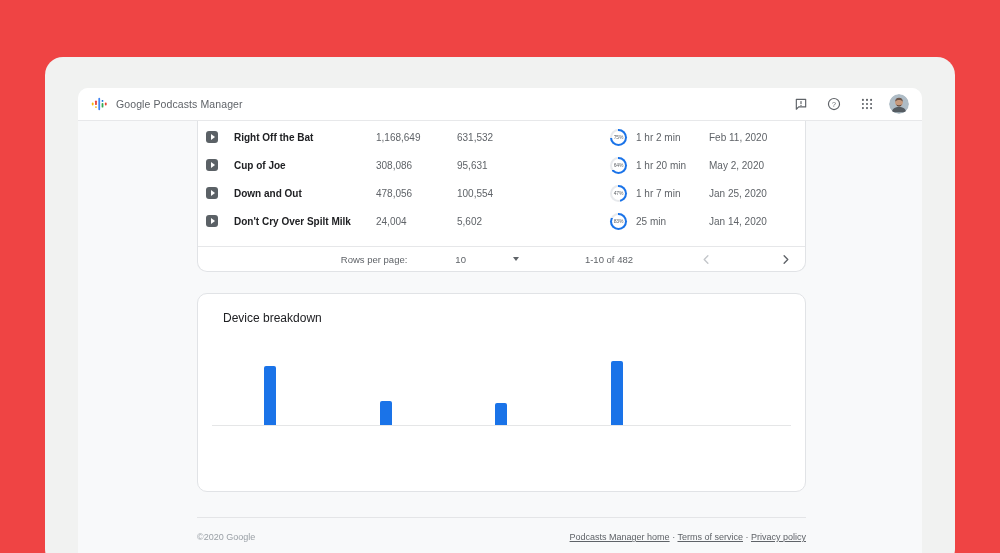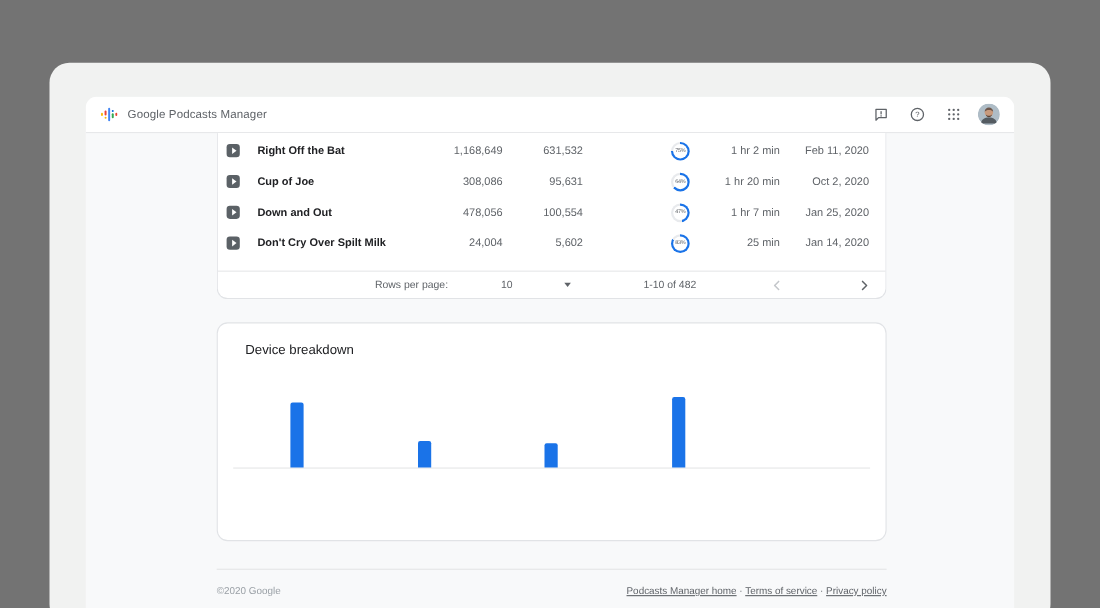--- a/index.html
+++ b/index.html
@@ -1,18 +1,18 @@
 <!DOCTYPE html>
 <html><head>
 <meta charset="utf-8">
 <style>
   * { margin:0; padding:0; box-sizing:border-box; }
   html,body { width:1000px; height:553px; background:#ffffff; overflow:hidden;
               font-family:"Liberation Sans", sans-serif; -webkit-font-smoothing:antialiased; }
-  .stage { position:relative; width:1000px; height:553px; background:#737373; overflow:hidden; }
+  .stage { position:relative; width:1000px; height:553px; background:#ef4444; overflow:hidden; }
 
   .device-frame { position:absolute; left:45px; top:57px; width:910px; height:510px;
                   background:#f1f2f1; border-radius:18px; }
 
   .app-window { position:absolute; left:78px; top:88px; width:844px; height:475px;
                 background:#f8f9fa; border-radius:10px 10px 0 0; overflow:hidden; }
 
   
   .app-header { height:33px; background:#fff; border-bottom:1px solid #e7e8ea;
                 display:flex; align-items:center; padding:0 13px; }
@@ -30,21 +30,21 @@
   .table-card { border-top:none; border-radius:0 0 10px 10px; }
   .rows { padding:2px 0 11px 0; }
   .ep-row { height:28px; display:grid;
             grid-template-columns:24px 1fr 81px 73px 106px 73px 81px;
             align-items:center; padding:0 15px 0 8px; font-size:10px; }
   .play-btn { width:12px; height:12px; background:#5b6166; border-radius:3px;
               display:flex; align-items:center; justify-content:center; cursor:pointer; }
   .play-tri { width:0; height:0; border-left:4px solid #fff;
               border-top:3px solid transparent; border-bottom:3px solid transparent; margin-left:1px; }
   .ep-title { color:#202124; font-weight:bold; padding-left:4px; white-space:nowrap; overflow:hidden; }
-  .num { color:#5f6368; text-align:right; white-space:nowrap; }
+  .num { color:#5f6368; white-space:nowrap; }
   .ring-cell { display:flex; justify-content:flex-end; padding-right:9px; }
   .ring { width:17px; height:17px; border-radius:50%; display:flex; align-items:center; justify-content:center; }
   .ring-inner { width:13px; height:13px; border-radius:50%; background:#fff;
                 display:flex; align-items:center; justify-content:center;
                 font-size:5px; letter-spacing:-0.2px; color:#5f6368; }
 
   .pagination { height:25px; border-top:1px solid #e6e7e9; display:flex; align-items:center;
                 justify-content:flex-end; padding-right:14px; font-size:9.5px; color:#5f6368;gap:40px; }
   .rpp-value { margin-left:8px; }
   .caret { width:0; height:0; border-left:3.5px solid transparent; border-right:3.5px solid transparent;
@@ -158,21 +158,21 @@
               </span>
     <span class="ep-title">Cup of Joe</span>
     <span class="num">308,086</span>
     <span class="num">95,631</span>
     <span class="ring-cell">
       <span class="ring" style="background: conic-gradient(rgb(26, 115, 232) 0deg, rgb(26, 115, 232) 64%, rgb(232, 234, 237) 0deg);">
         <span class="ring-inner">64%</span>
       </span>
     </span>
     <span class="num">1 hr 20 min</span>
-    <span class="num">Oct 2, 2020</span>
+    <span class="num">May 2, 2020</span>
   </div>
 
   <div class="ep-row">
     <span class="play-btn">
                 <span class="play-tri"></span>
               </span>
     <span class="ep-title">Down and Out</span>
     <span class="num">478,056</span>
     <span class="num">100,554</span>
     <span class="ring-cell">

